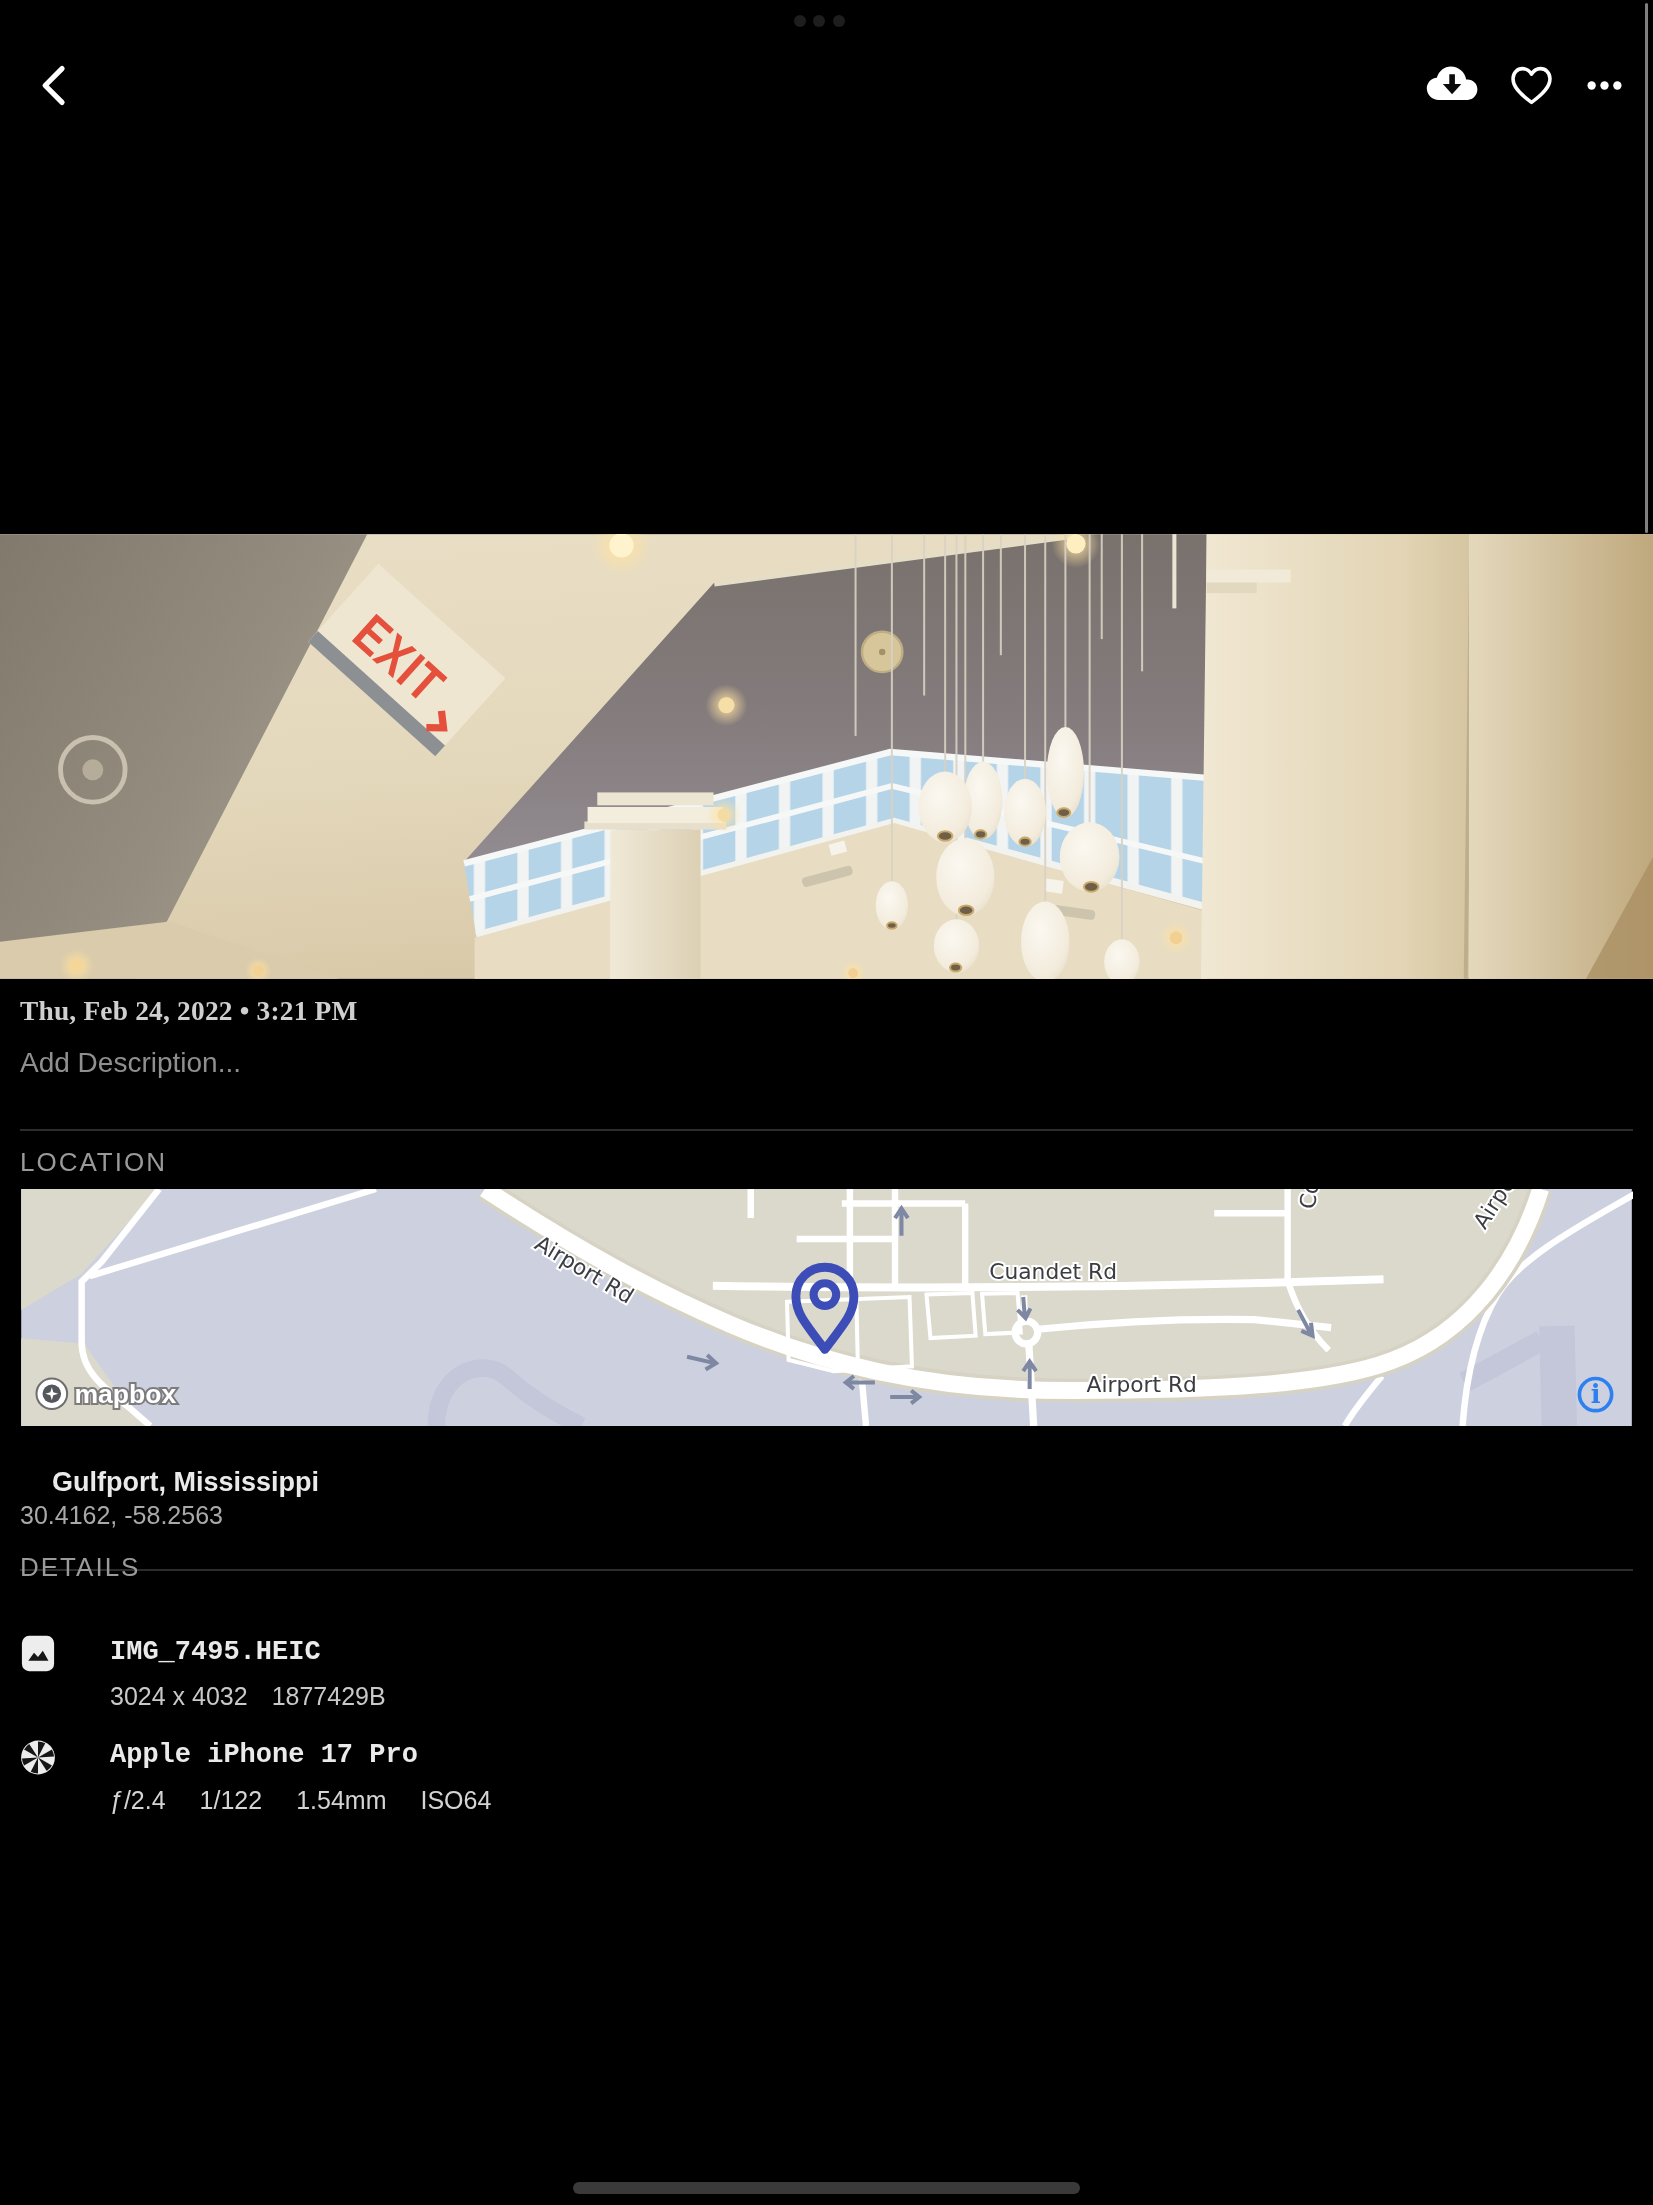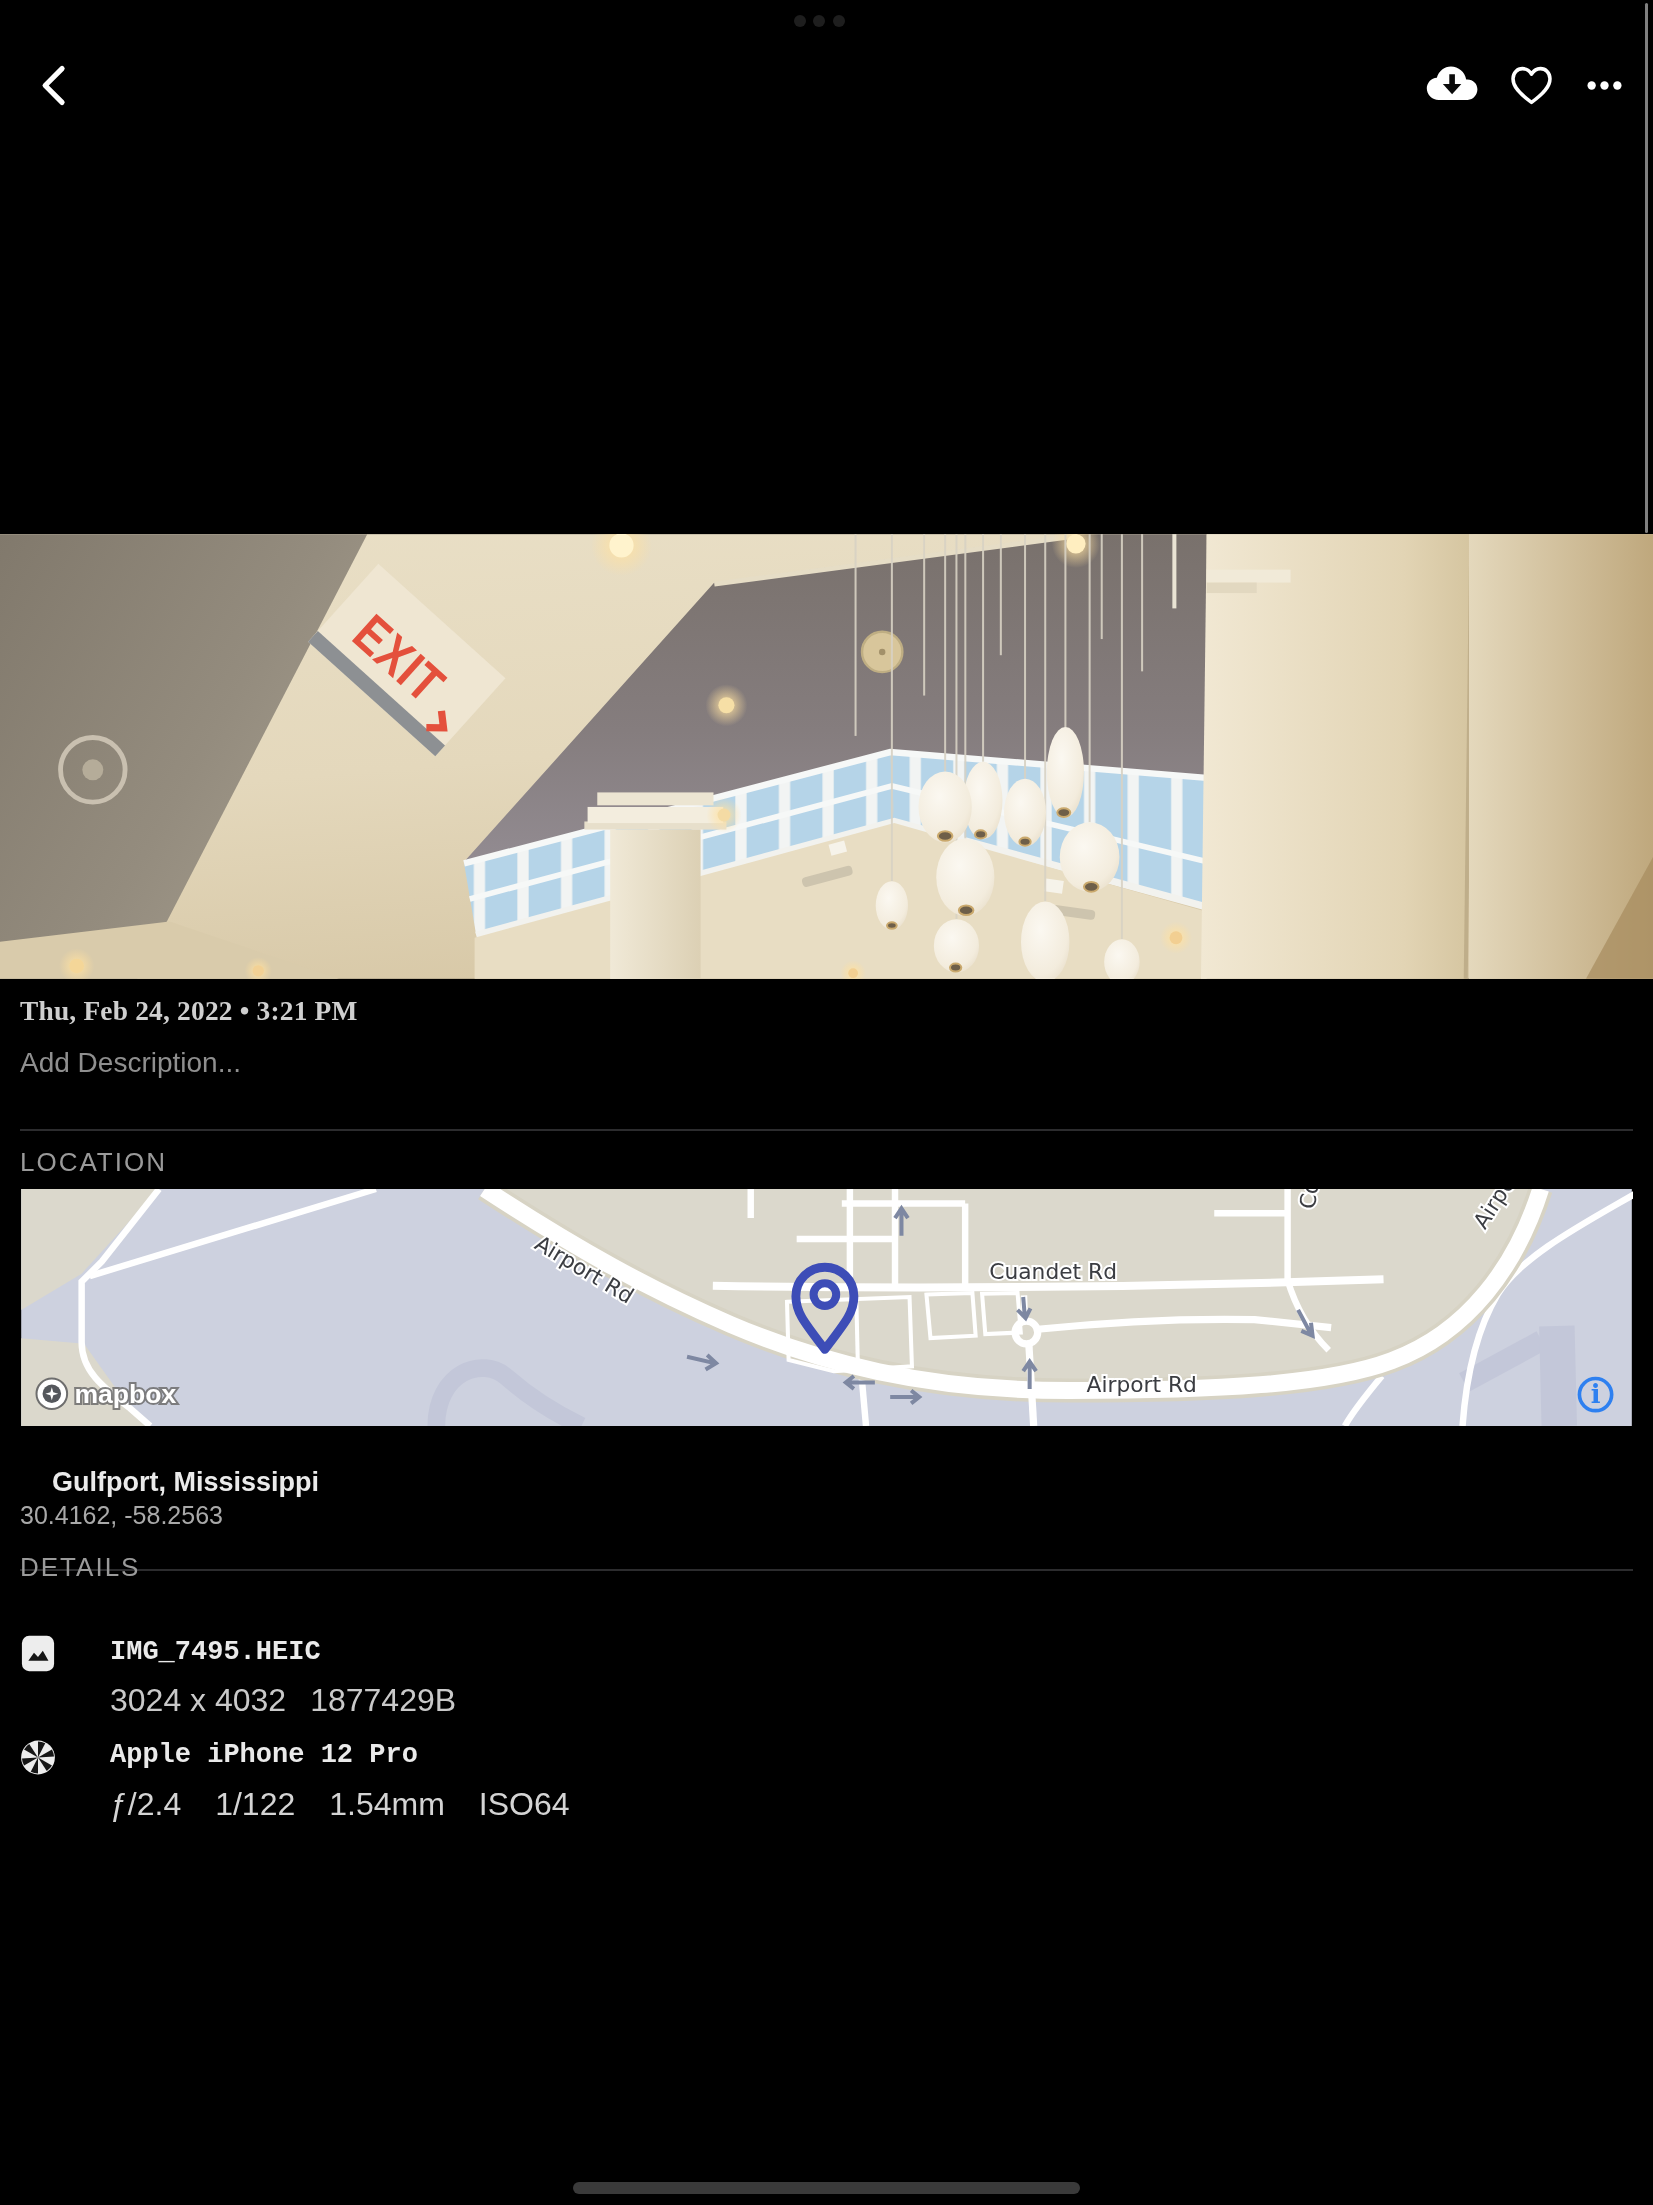--- a/index.html
+++ b/index.html
@@ -17,21 +17,21 @@
   
   .date-row{left:20px;top:996px;font-size:27.4px;font-weight:700;color:#cfcfcf;letter-spacing:0.2px;font-family:Liberation Serif, serif;}
   .desc-row{left:20px;top:1047px;font-size:28px;color:#8f8f8f;}
   .divider{left:20px;width:1613px;height:1.6px;background:#2c2c2e;}
   .section-label{left:20px;font-size:26px;color:#9a9a9a;letter-spacing:2px;}
   .map-wrap{left:20px;top:1189px;width:1613px;height:237px;overflow:hidden;cursor:pointer;}
   .place{left:20px;top:1467px;font-size:27px;font-weight:700;color:#eaeaea;margin-left:32px;}
   .coords{left:20px;top:1501px;font-size:25px;color:#a9a9a9;}
   .row-icon{left:20px;width:36px;height:37px;}
   .row-title{left:110px;font-size:27px;font-weight:700;color:#eaeaea;font-family:Liberation Mono, monospace;}
-  .row-meta{left:110px;font-size:32px;color:#c9c9c9;}
+  .row-meta{left:110px;font-size:25px;color:#c9c9c9;}
   .row-meta span{margin-right:24px;}
   .row-meta.specs{color:#d4d4d4;}
   .row-meta.specs span{margin-right:34px;}
   .home-indicator{left:573px;top:2182px;width:507px;height:12px;border-radius:6.5px;background:#3a3a3a;cursor:grab;}
   .maplabel{font-family:"DejaVu Sans",sans-serif;font-size:27px;fill:#3b3d42;stroke:#ffffff;stroke-width:5px;paint-order:stroke;}
   .mapattrib{font-family:"Liberation Sans",sans-serif;font-weight:700;font-size:33px;}
 </style>
 </head>
 <body>
 
@@ -334,20 +334,20 @@
     <circle cx="22" cy="23" r="21" fill="#ededed"></circle>
     <g fill="#161616">
       <path d="M22,23 L22,3 A20,20 0 0 1 31,5.2 Z"></path>
       <path d="M22,23 L22,3 A20,20 0 0 1 31,5.2 Z" transform="rotate(60 22 23)"></path>
       <path d="M22,23 L22,3 A20,20 0 0 1 31,5.2 Z" transform="rotate(120 22 23)"></path>
       <path d="M22,23 L22,3 A20,20 0 0 1 31,5.2 Z" transform="rotate(180 22 23)"></path>
       <path d="M22,23 L22,3 A20,20 0 0 1 31,5.2 Z" transform="rotate(240 22 23)"></path>
       <path d="M22,23 L22,3 A20,20 0 0 1 31,5.2 Z" transform="rotate(300 22 23)"></path>
     </g>
   </svg>
-  <div class="abs row-title" style="top:1740px">Apple iPhone 12 Pro</div>
+  <div class="abs row-title" style="top:1740px">Apple iPhone 17 Pro</div>
   <div class="abs row-meta specs" style="top:1786px">
     <span>ƒ/2.4</span><span>1/122</span><span>1.54mm</span><span>ISO64</span>
   </div>
 
   <div class="abs home-indicator"></div>
 </div>
 
 
 </body></html>

